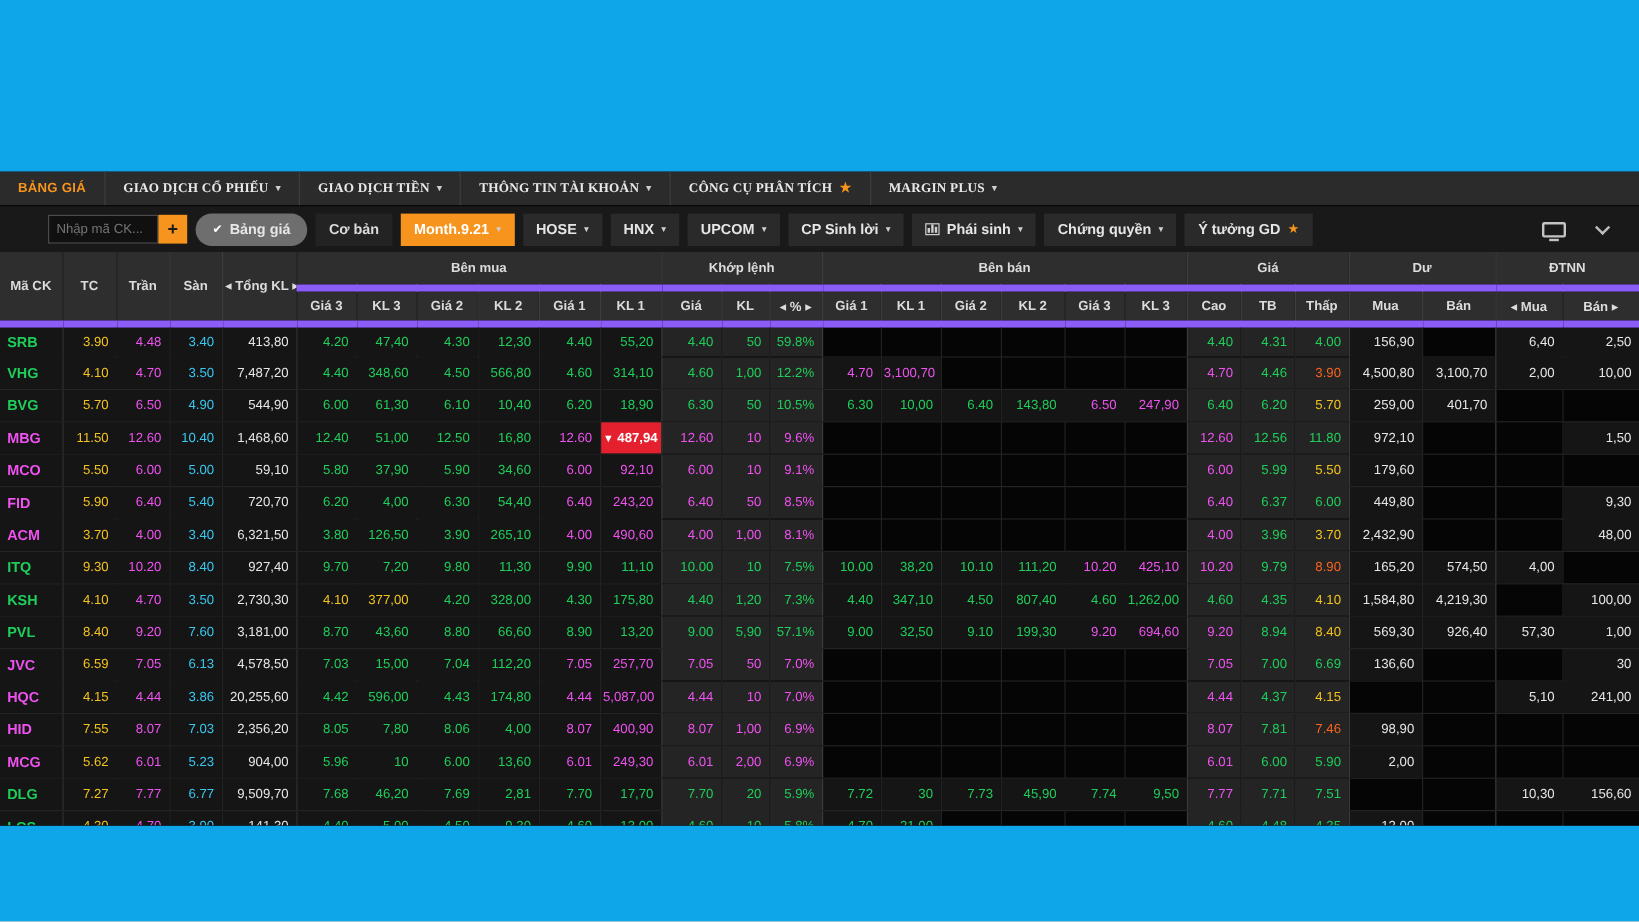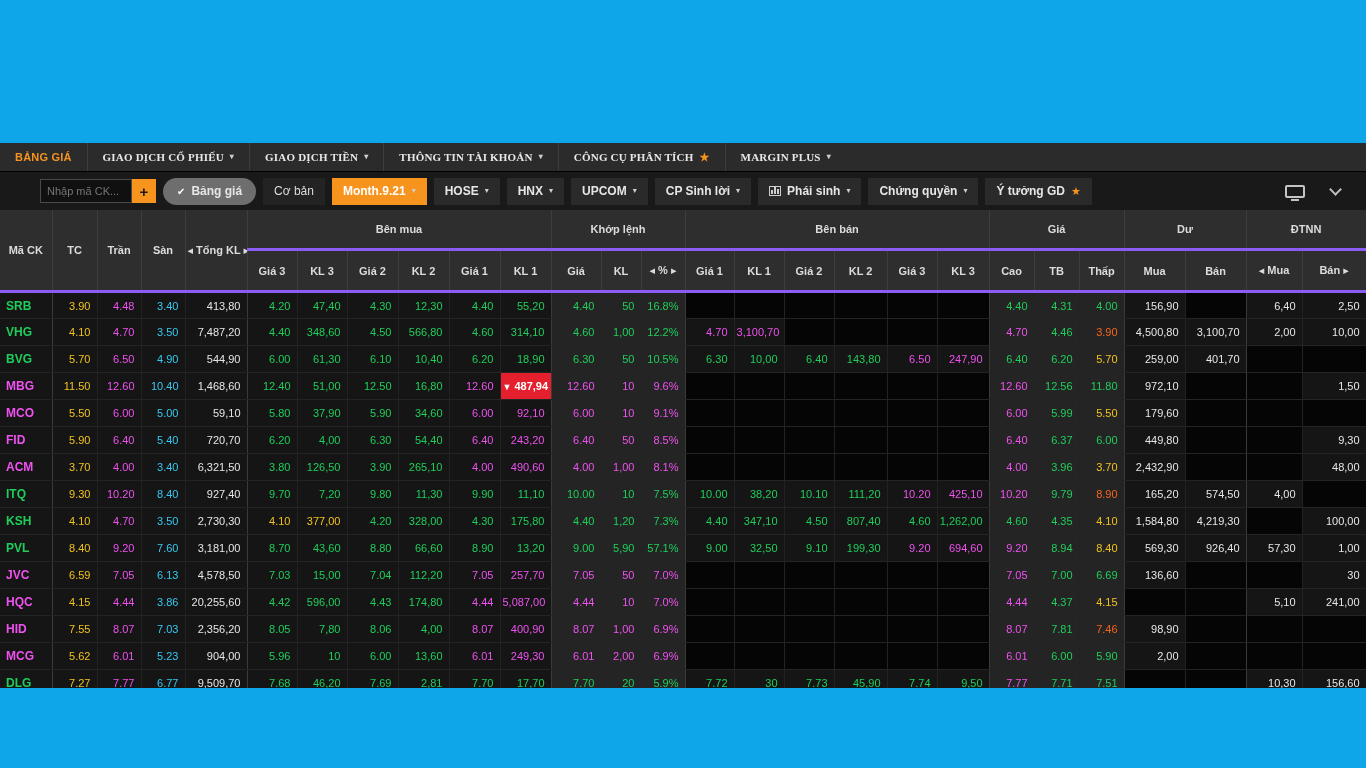--- a/index.html
+++ b/index.html
@@ -21,38 +21,38 @@
   .toolbar{height:38px;background:#191919;display:flex;align-items:center;gap:7px;padding:0 8px;}
   .search-wrap{display:flex;align-items:center;padding-left:32px;}
   .search-input{width:92px;height:24px;background:#101010;border:1px solid #4a4a4a;color:#bbb;
                 font-size:11px;padding:0 6px;outline:none;font-family:inherit;}
   .add-btn{width:24px;height:24px;background:#f7941d;border:none;color:#1a1a1a;font-size:15px;
            font-weight:700;cursor:pointer;line-height:1;}
   .tbtn{display:flex;align-items:center;gap:6px;height:27px;padding:0 11px;background:#2a2a2a;
         border:none;color:#e6e6e6;font-size:12px;font-weight:700;cursor:pointer;white-space:nowrap;
         font-family:inherit;}
   .tbtn.pill{background:#6e6e6e;border-radius:14px;padding:0 14px;}
-  .tbtn.plain{background:#232323;font-weight:400;color:#dcdcdc;text-align:center;}
+  .tbtn.plain{background:#232323;font-weight:700;color:#dcdcdc;text-align:center;}
   .tbtn.orange{background:#f7941d;color:#fff;}
   .tbtn .check{font-size:10px;color:#fff;}
   .chart-ic{display:inline-flex;align-items:flex-end;gap:1px;height:10px;padding:1px;border:1px solid #cfcfcf;}
   .chart-ic i{display:block;width:2px;background:#cfcfcf;}
   .chart-ic i:nth-child(1){height:4px;} .chart-ic i:nth-child(2){height:7px;} .chart-ic i:nth-child(3){height:5px;}
   #toolbar-buttons{display:flex;align-items:center;gap:7px;}
   .toolbar-right{margin-left:auto;display:flex;align-items:center;gap:26px;padding-right:18px;}
   .monitor-icon{width:20px;height:13px;border:2px solid #c4c4c4;border-radius:2px;position:relative;}
   .monitor-icon:after{content:"";position:absolute;left:4px;right:4px;bottom:-5px;height:2px;background:#c4c4c4;}
   .chev{width:9px;height:9px;border-right:2px solid #bdbdbd;border-bottom:2px solid #bdbdbd;
         transform:rotate(45deg);margin-top:-4px;cursor:pointer;}
 
   
   .board{height:478px;overflow:hidden;background:#050505;}
   table{border-collapse:collapse;table-layout:fixed;width:1366px;}
   th{height:30px;background:#2e2e2e;color:#dcdcdc;font-size:11px;font-weight:700;text-align:center;
-     border-right:1px solid #3e3e3e;border-bottom:3px solid #8b5cf6;padding:13px 2px;overflow:hidden;
+     border-right:1px solid #3e3e3e;border-bottom:6px solid #8b5cf6;padding:0 2px;overflow:hidden;
      white-space:nowrap;cursor:pointer;}
   td{height:27px;background:#151515;font-size:11px;text-align:right;padding:0 6px 0 2px;
      border-right:1px solid #222;border-bottom:1px solid #242424;overflow:hidden;white-space:nowrap;}
   td.band{background:#242424;}
   td.empty{background:#050505;}
   td.sym{text-align:left;padding-left:6px;font-weight:700;font-size:12px;}
   td.ge,th.ge{border-right:1px solid #3a3a3a;}
   .up{color:#1fce5a;} .dn{color:#f7641e;} .ce{color:#ef52f0;} .fl{color:#38c8f0;}
   .rf{color:#f2c31d;} .wh{color:#e6e6e6;}
   td.flash{background:#e5202e;color:#fff;font-weight:700;}
@@ -225,21 +225,21 @@
               <td class="fl"><span>3.40</span></td>
               <td class="ge wh"><span>413,80</span></td>
               <td class="up"><span>4.20</span></td>
               <td class="up"><span>47,40</span></td>
               <td class="up"><span>4.30</span></td>
               <td class="up"><span>12,30</span></td>
               <td class="up"><span>4.40</span></td>
               <td class="ge up"><span>55,20</span></td>
               <td class="band up"><span>4.40</span></td>
               <td class="band up"><span>50</span></td>
-              <td class="band ge up"><span>16.8%</span></td>
+              <td class="band ge up"><span>59.8%</span></td>
               <td class="empty"><span></span></td>
               <td class="empty"><span></span></td>
               <td class="empty"><span></span></td>
               <td class="empty"><span></span></td>
               <td class="empty"><span></span></td>
               <td class="ge empty"><span></span></td>
               <td class="band up"><span>4.40</span></td>
               <td class="band up"><span>4.31</span></td>
               <td class="band ge up"><span>4.00</span></td>
               <td class="wh"><span>156,90</span></td>

